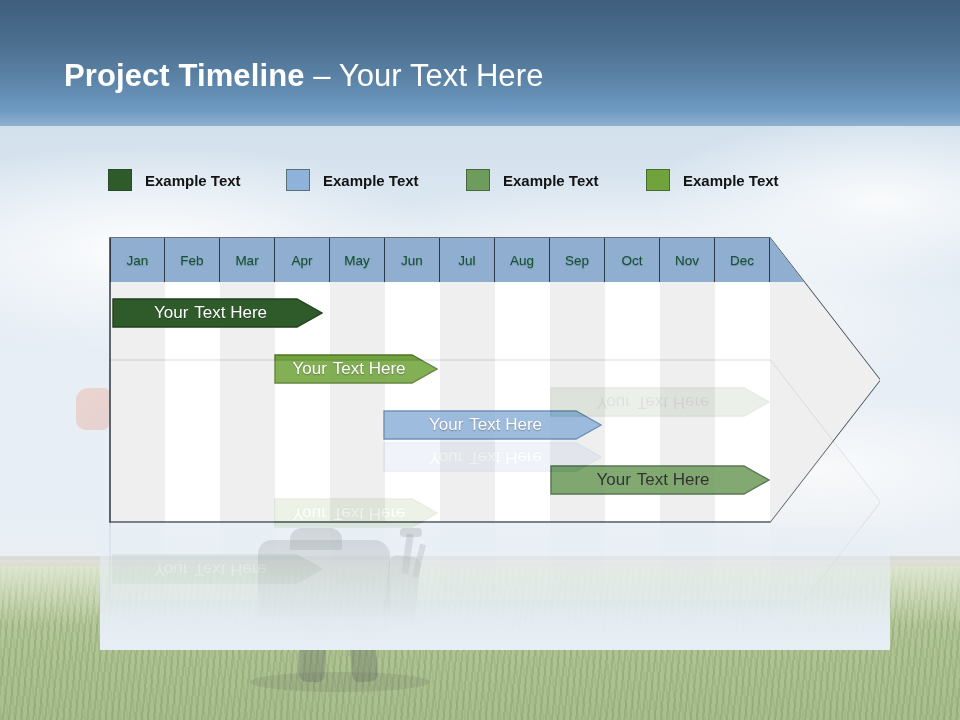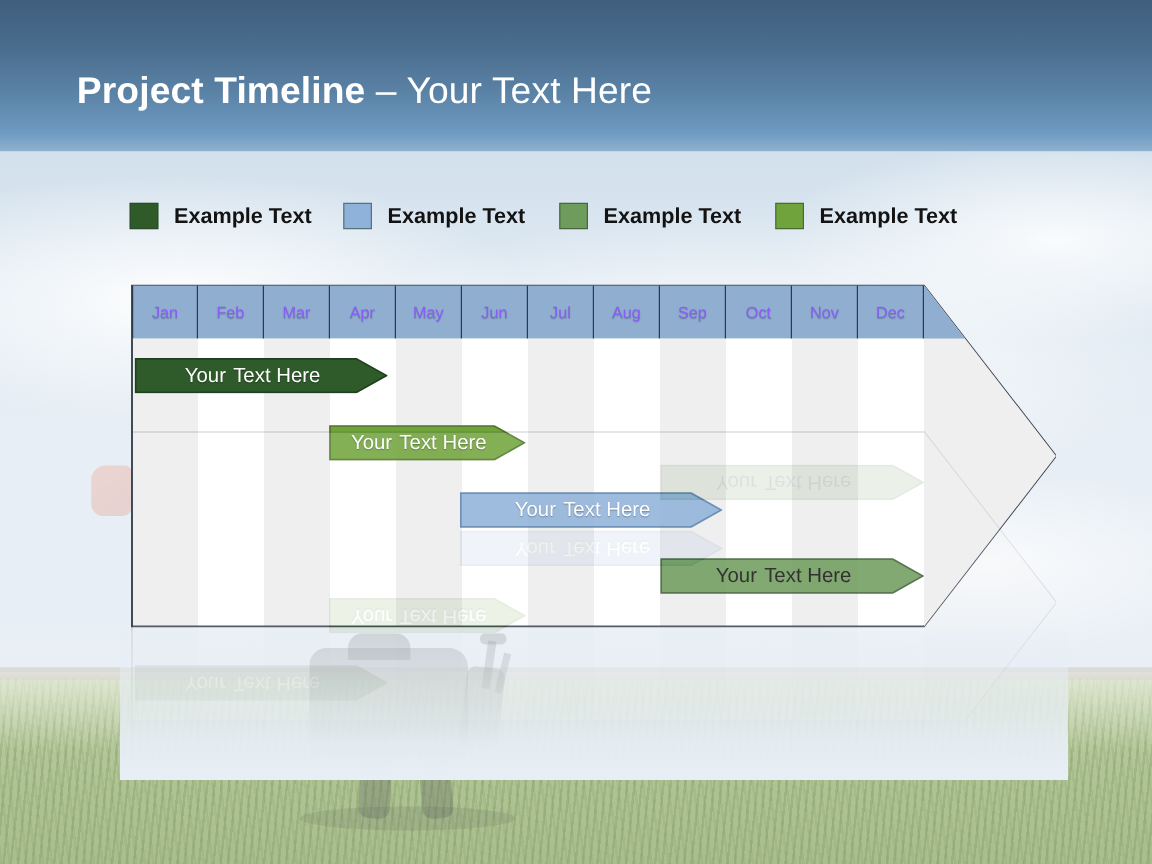--- a/index.html
+++ b/index.html
@@ -121,21 +121,21 @@
   }
   .legend-swatch {
     width: 24px;
     height: 22px;
     border: 1px solid rgba(40,60,40,0.55);
     box-sizing: border-box;
     flex: 0 0 auto;
   }
   .legend-label {
     margin-left: 13px;
-    font-size: 18px;
+    font-size: 15px;
     font-weight: bold;
     color: #131313;
     white-space: nowrap;
   }
 
   
   .chart {
     position: absolute;
     left: 108px; top: 236px;
     width: 772px;
@@ -151,21 +151,21 @@
     display: flex;
   }
   .month-cell {
     width: 55px;
     height: 44px;
     box-sizing: border-box;
     border-right: 1.4px solid #2b3a4a;
     display: flex;
     align-items: center;
     justify-content: center;
-    color: #8b5cf6;
+    color: #14532d;
     font-size: 13.5px;
     text-shadow: 0 1px 1px rgba(40,60,80,0.35);
   }
   .month-cell:first-child { border-left: 1.4px solid #2b3a4a; }
 
   
   .bar {
     position: absolute;
     height: 30px;
     display: flex;

